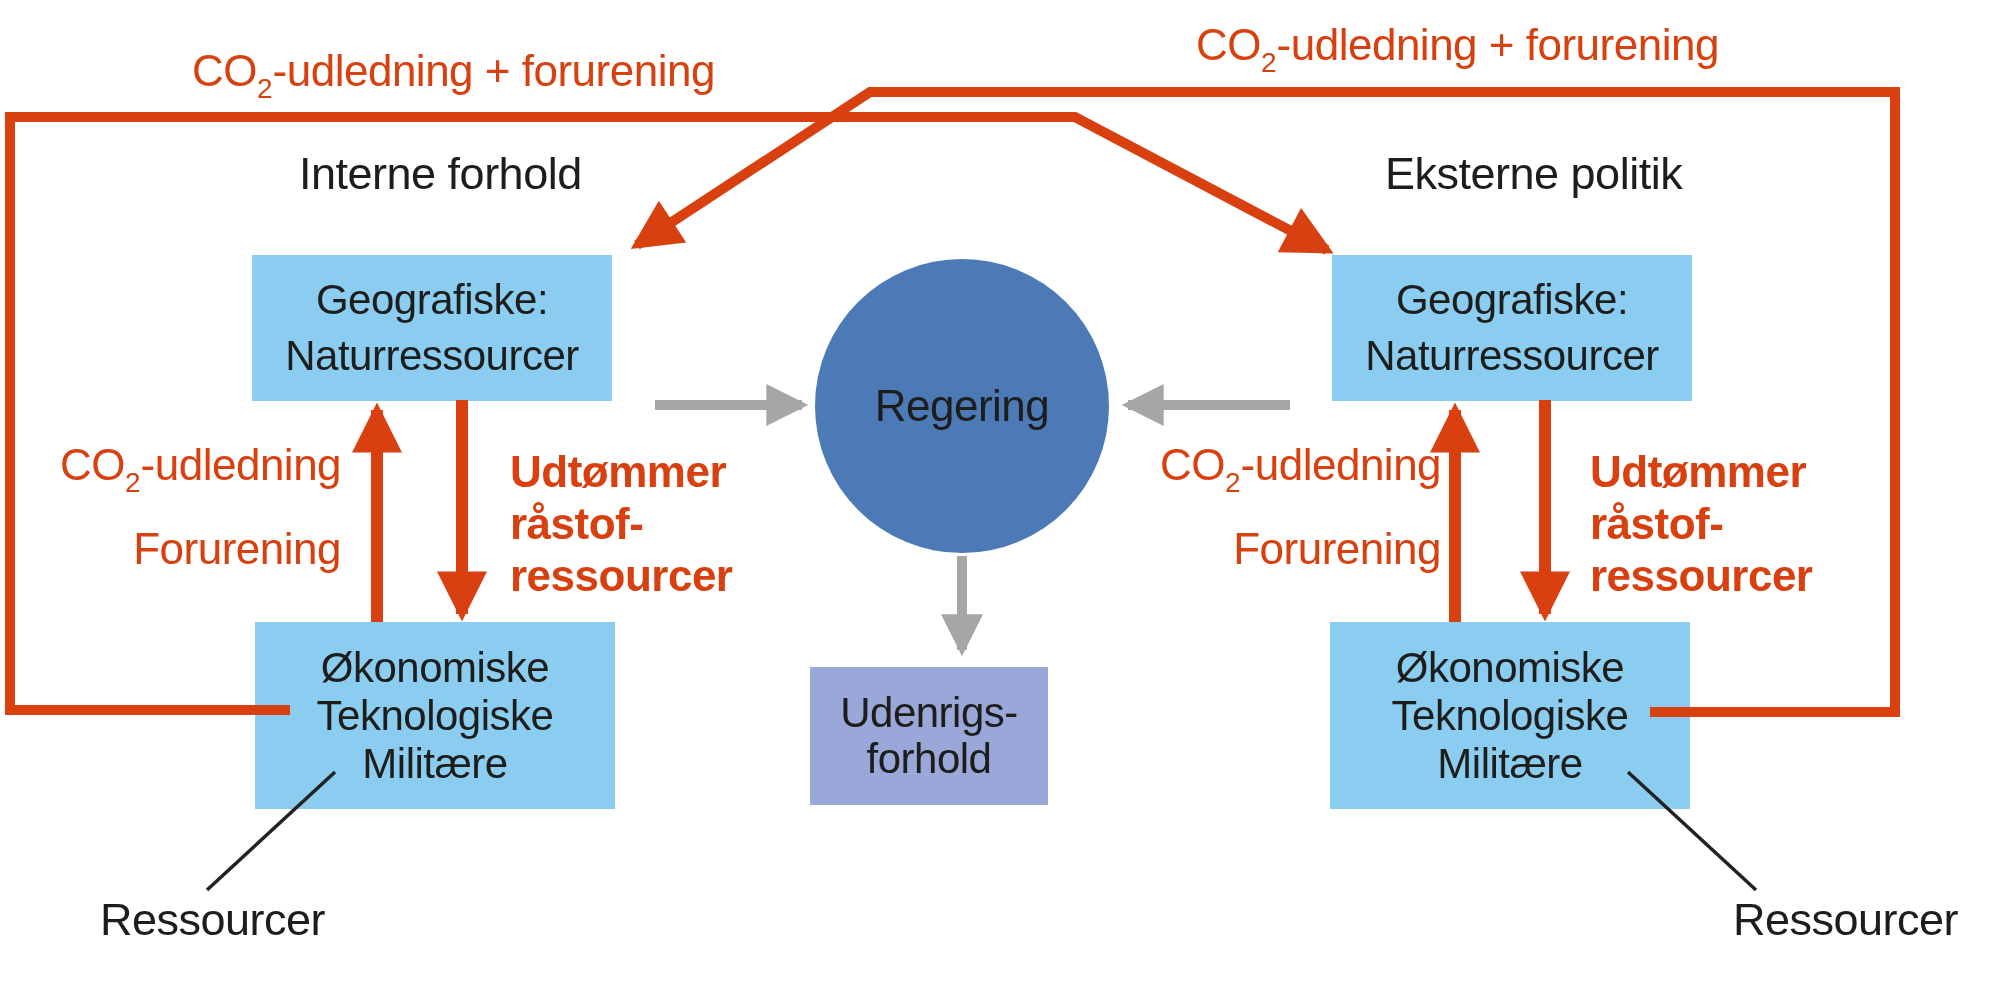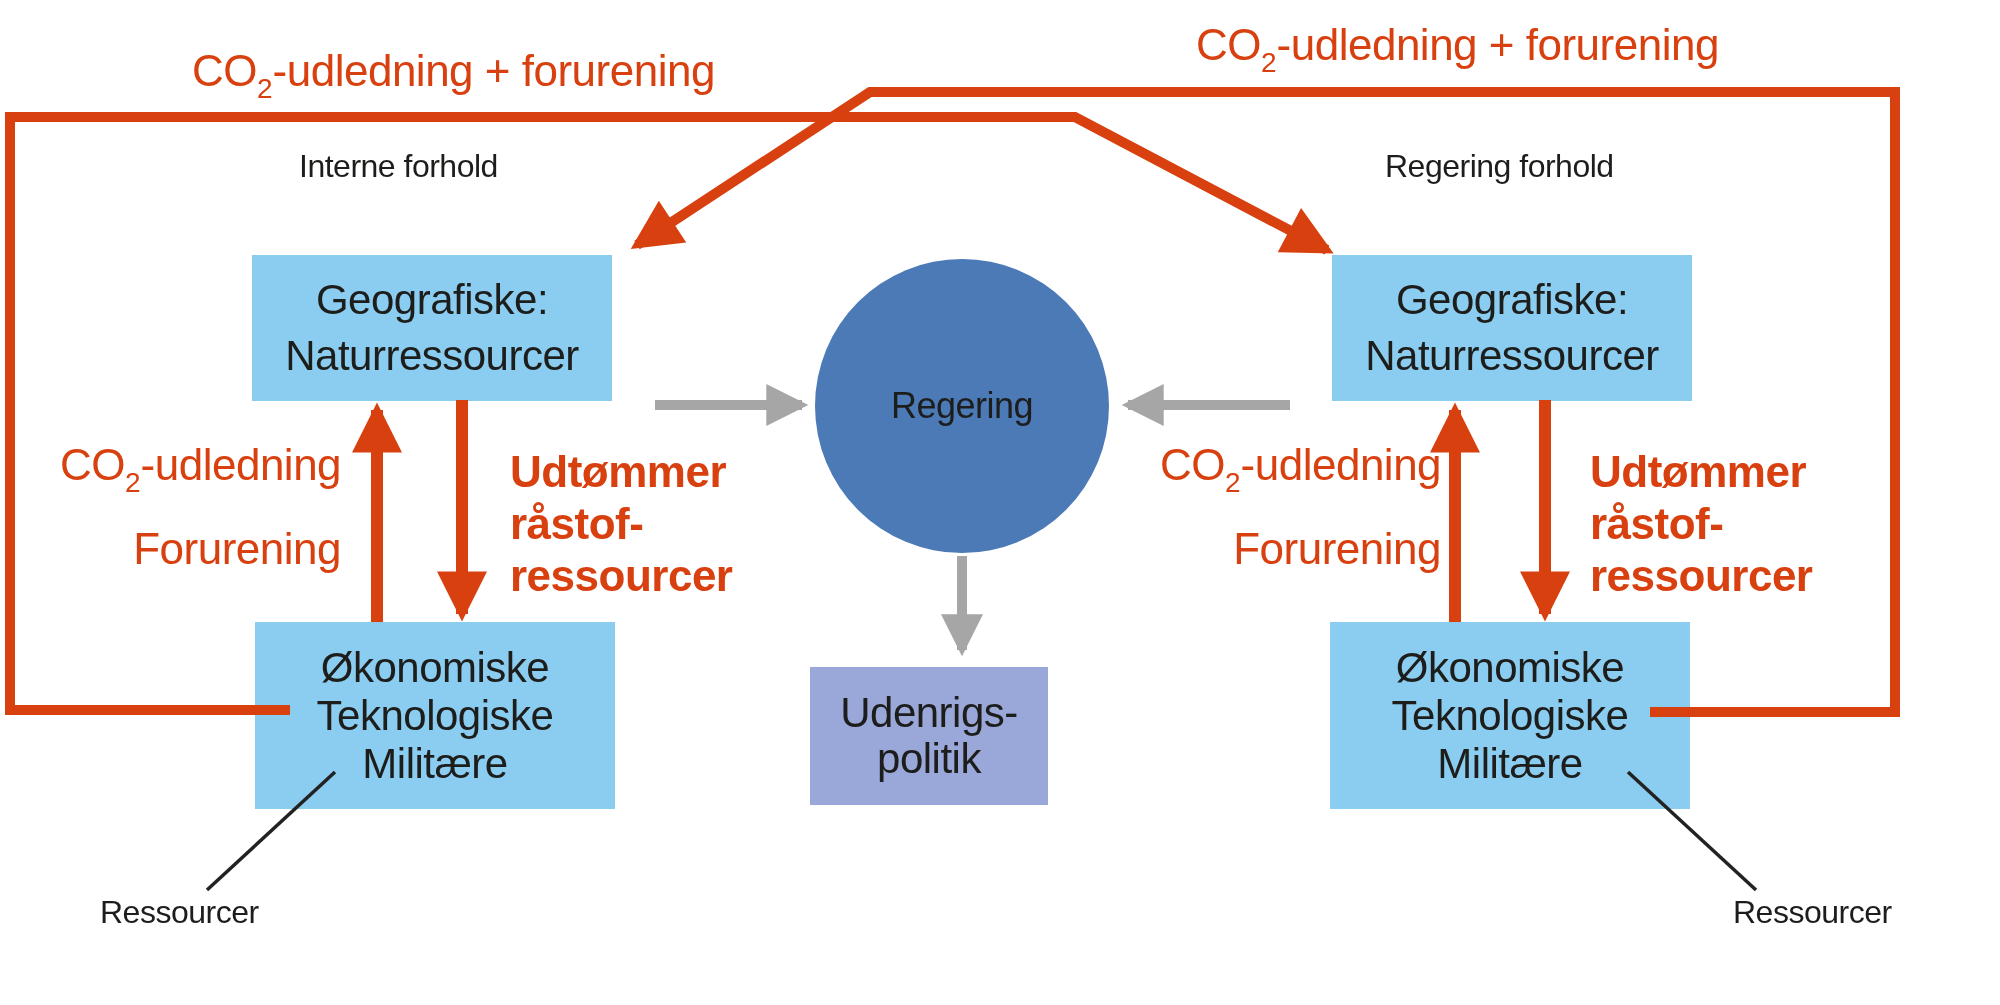--- a/index.html
+++ b/index.html
@@ -47,28 +47,28 @@
     text-align: left;
     font-size: 42px;
     letter-spacing: -0.5px;
     color: var(--ink);
   }
   .node span { display: block; }
   .node-geo-left   { left: 252px;  top: 255px; width: 360px; height: 146px; background: var(--box-blue); line-height: 56px; }
   .node-geo-right  { left: 1332px; top: 255px; width: 360px; height: 146px; background: var(--box-blue); line-height: 56px; }
   .node-oko-left   { left: 255px;  top: 622px; width: 360px; height: 187px; background: var(--box-blue); line-height: 48px; }
   .node-oko-right  { left: 1330px; top: 622px; width: 360px; height: 187px; background: var(--box-blue); line-height: 48px; }
-  .node-regering   { left: 815px;  top: 259px; width: 294px; height: 294px; background: var(--circle-blue); border-radius: 50%; font-size: 36px; }
+  .node-regering   { left: 815px;  top: 259px; width: 294px; height: 294px; background: var(--circle-blue); border-radius: 50%; font-size: 44px; }
   .node-udenrigs   { left: 810px;  top: 667px; width: 238px; height: 138px; background: var(--lavender); line-height: 46px; }
 
   .lbl {
     position: absolute;
     z-index: 3;
     white-space: nowrap;
-    font-size: 32px;
+    font-size: 45px;
     letter-spacing: -0.5px;
     color: var(--ink);
   }
   .red-lbl { color: var(--red); font-size: 44px; }
   .sub { font-size: 28px; vertical-align: -12px; letter-spacing: 0; }
   .multiline span { display: block; line-height: 52px; font-weight: bold; }
 
   .lbl-top-left   { left: 192px;  top: 46px; }
   .lbl-top-right  { left: 1196px; top: 20px; }
   .lbl-interne    { left: 299px;  top: 148px; }
@@ -129,32 +129,32 @@
   <div class="node node-oko-right">
     <span>Økonomiske</span>
     <span>Teknologiske</span>
     <span>Militære</span>
   </div>
   <div class="node node-regering">
     <span>Regering</span>
   </div>
   <div class="node node-udenrigs">
     <span>Udenrigs-</span>
-    <span>politik</span>
+    <span>forhold</span>
   </div>
 
   <div class="lbl red-lbl lbl-top-left">
     <span>CO</span><span class="sub">2</span><span>-udledning + forurening</span>
   </div>
   <div class="lbl red-lbl lbl-top-right">
     <span>CO</span><span class="sub">2</span><span>-udledning + forurening</span>
   </div>
 
   <div class="lbl lbl-interne">Interne forhold</div>
-  <div class="lbl lbl-eksterne">Regering forhold</div>
+  <div class="lbl lbl-eksterne">Eksterne politik</div>
 
   <div class="lbl red-lbl lbl-co2-left">
     <span>CO</span><span class="sub">2</span><span>-udledning</span>
   </div>
   <div class="lbl red-lbl lbl-forurening-left">Forurening</div>
   <div class="lbl red-lbl multiline lbl-udtommer-left">
     <span>Udtømmer</span>
     <span>råstof-</span>
     <span>ressourcer</span>
   </div>

